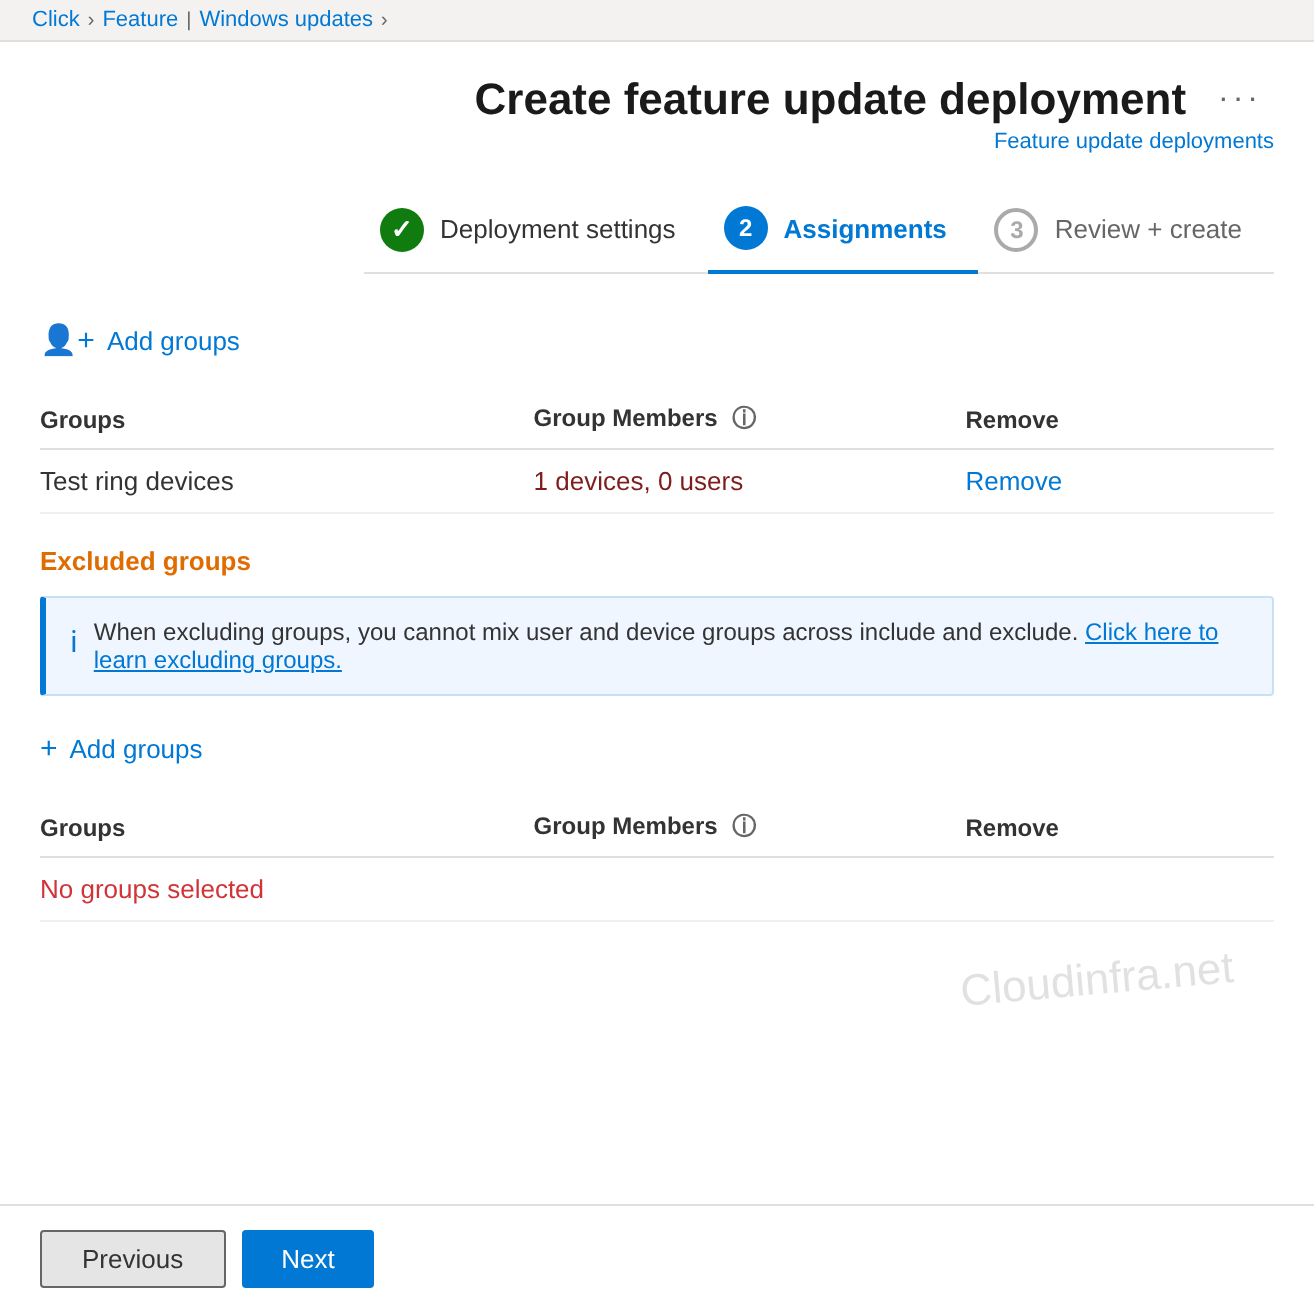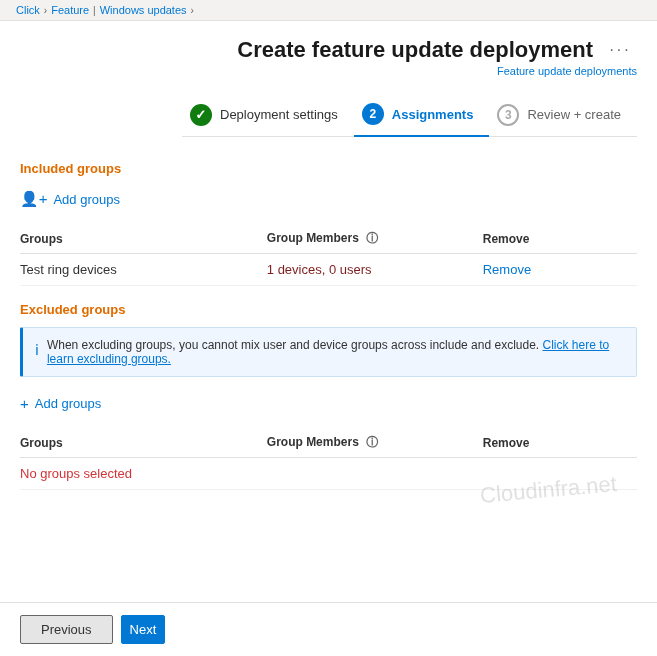--- a/index.html
+++ b/index.html
@@ -255,21 +255,21 @@
       padding: 6px 20px;
       cursor: pointer;
       font-size: 13px;
       font-family: inherit;
       border-radius: 2px;
     }
     .btn-next {
       background: #0078d4;
       border: 1px solid #0078d4;
       color: #fff;
-      padding: 6px 8px;
+      padding: 6px 19px;
       cursor: pointer;
       font-size: 13px;
       font-family: inherit;
       border-radius: 2px;
     }
 
     .col-groups { width: 40%; }
     .col-members { width: 35%; }
     .col-remove { width: 25%; }
 
@@ -321,21 +321,20 @@
           <span>3</span>
         </div>
         <span>Review + create</span>
       </div>
     </div>
 
     <div class="content-area">
 
       <div class="watermark">Cloudinfra.net</div>
 
-      <div class="section-header">Included groups</div>
 
       <button class="add-groups-btn">
         <span class="add-person-icon">👤+</span>
         <span>Add groups</span>
       </button>
 
       <table class="groups-table">
         <thead>
           <tr>
             <th class="col-groups">

